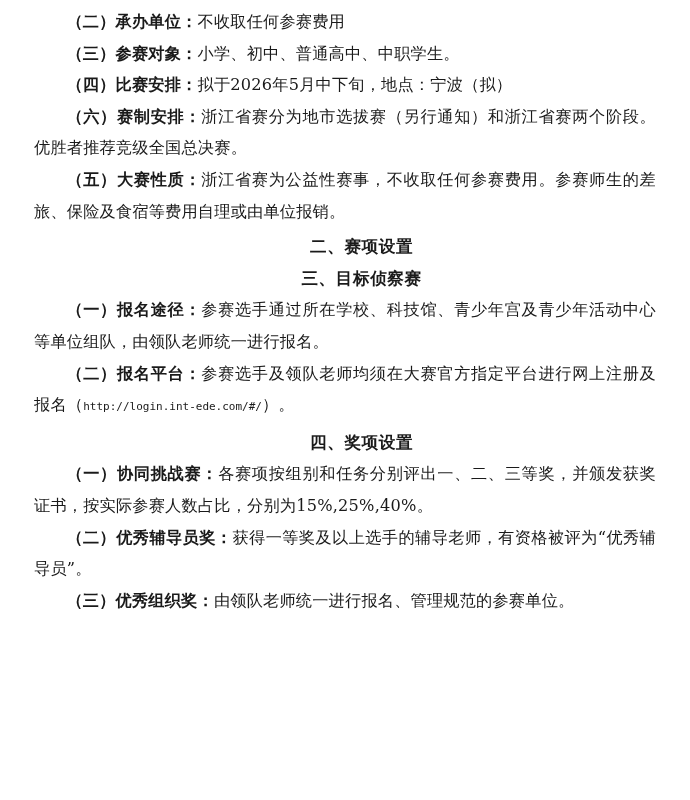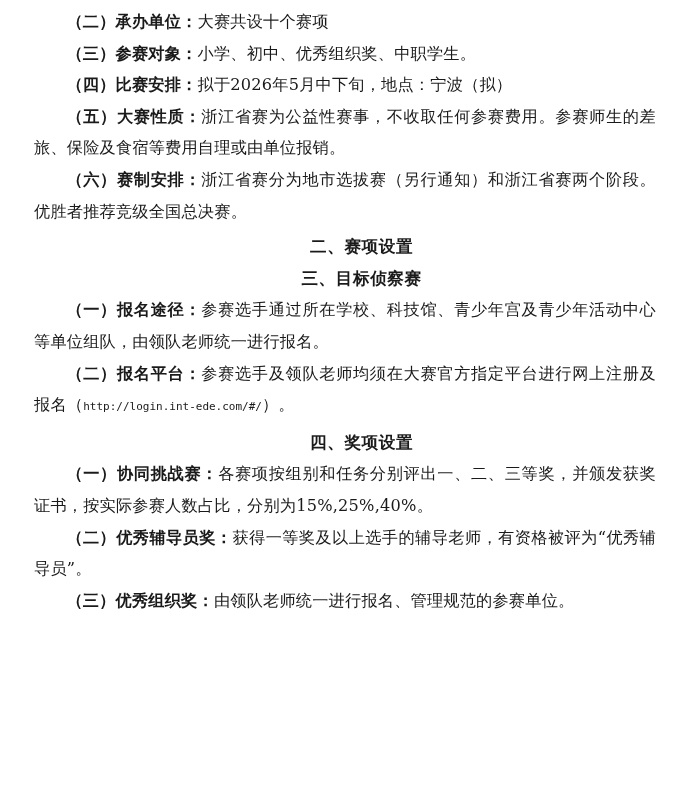--- a/index.html
+++ b/index.html
@@ -55,37 +55,37 @@
   .nowrap {
     white-space: nowrap;
   }
 </style>
 </head>
 <body>
 
 <div class="page">
 
   <p class="para indent2">
-    <span class="b">（二）承办单位：</span><span>大赛共设十个赛项</span>
+    <span class="b">（二）承办单位：</span><span>不收取任何参赛费用</span>
   </p>
 
   <p class="para indent2">
-    <span class="b">（三）参赛对象：</span><span>小学、初中、优秀组织奖、中职学生。</span>
+    <span class="b">（三）参赛对象：</span><span>小学、初中、普通高中、中职学生。</span>
   </p>
 
   <p class="para indent2">
     <span class="b">（四）比赛安排：</span><span>拟于2026年5月中下旬，地点：宁波（拟）</span>
   </p>
 
   <p class="para indent2">
-    <span class="b">（五）大赛性质：</span><span>浙江省赛为公益性赛事，不收取任何参赛费用。参赛师生的差旅、保险及食宿等费用自理或由单位报销。</span>
+    <span class="b">（六）赛制安排：</span><span>浙江省赛分为地市选拔赛（另行通知）和浙江省赛两个阶段。优胜者推荐竞级全国总决赛。</span>
   </p>
 
   <p class="para indent2">
-    <span class="b">（六）赛制安排：</span><span>浙江省赛分为地市选拔赛（另行通知）和浙江省赛两个阶段。优胜者推荐竞级全国总决赛。</span>
+    <span class="b">（五）大赛性质：</span><span>浙江省赛为公益性赛事，不收取任何参赛费用。参赛师生的差旅、保险及食宿等费用自理或由单位报销。</span>
   </p>
 
   <div class="gap-sm"></div>
 
   <p class="heading">二、赛项设置</p>
 
 
   <p class="heading">三、目标侦察赛</p>
 
   <p class="para indent2">

